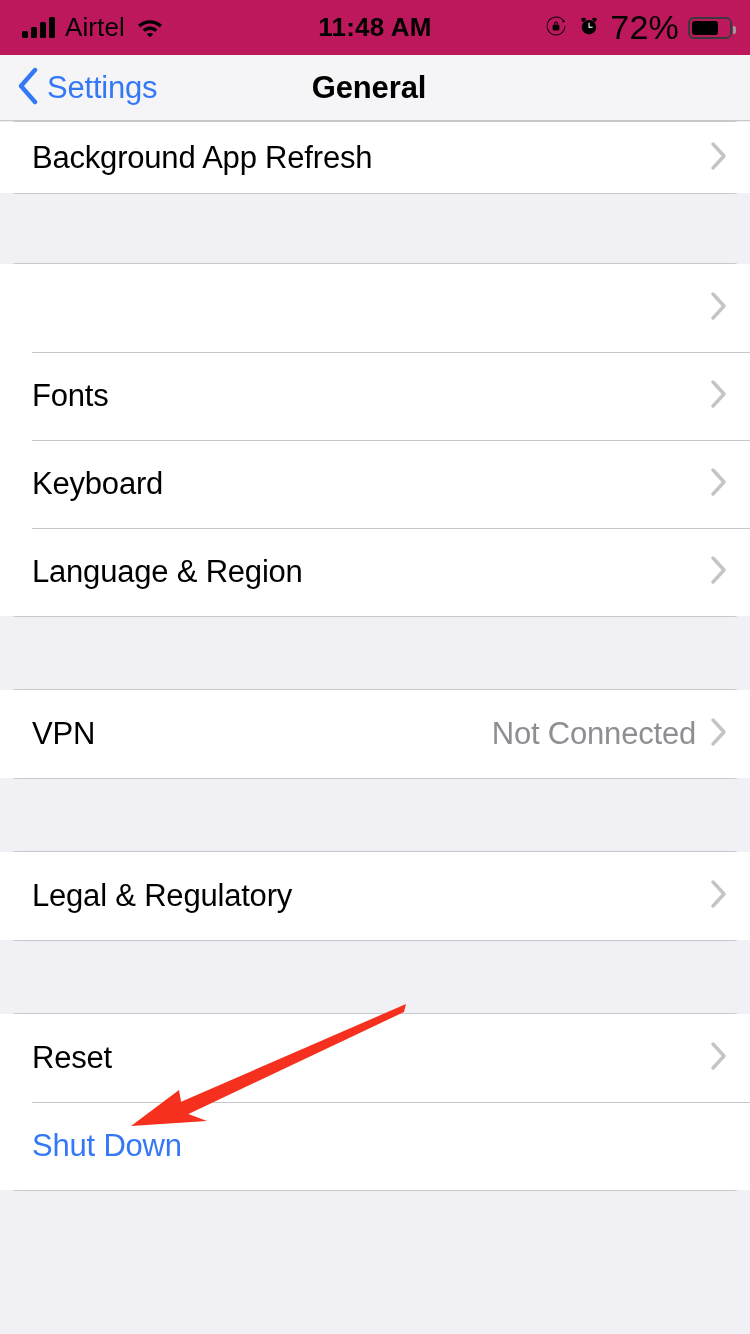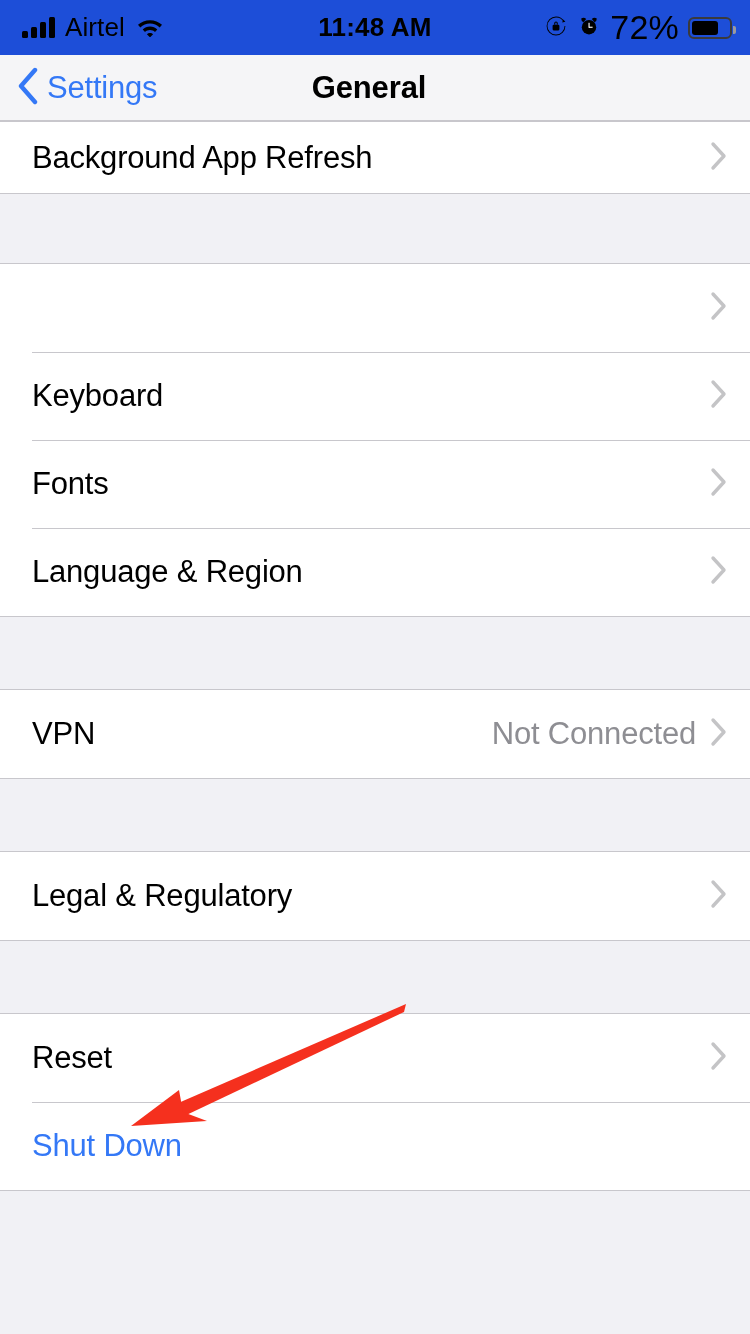--- a/index.html
+++ b/index.html
@@ -7,21 +7,21 @@
     width:750px; height:1334px;
     background:#f1f1f5;
     font-family:"Liberation Sans", sans-serif;
     -webkit-font-smoothing:antialiased;
     overflow:hidden;
   }
   #phone { position:relative; width:750px; height:1334px; background:#f1f1f5; }
 
   
   .statusbar{
-    position:relative; height:55px; background:#1d4ed8;
+    position:relative; height:55px; background:#be185d;
     display:flex; align-items:center; padding:0 18px 0 22px;
   }
   .sb-left{ display:flex; align-items:center; gap:10px; flex:0 0 auto; }
   .sb-center{ position:absolute; left:0; right:0; text-align:center; pointer-events:none; }
   .sb-right{ display:flex; align-items:center; gap:9px; margin-left:auto; flex:0 0 auto; }
   .carrier{ font-size:26px; color:#000; letter-spacing:.1px; }
   .clock{ font-size:26px; font-weight:bold; color:#000; letter-spacing:.2px; }
   .batt-pct{ font-size:34px; color:#000; letter-spacing:.2px; }
 
   .bars{ display:flex; align-items:flex-end; gap:3px; height:21px; }
@@ -46,21 +46,21 @@
   .back{ display:flex; align-items:center; gap:9px; cursor:pointer; }
   .back .chev{ display:block; }
   .back-label{ font-size:31px; color:#3478f6; letter-spacing:-.2px; }
   .nav-title{
     position:absolute; left:0; right:12px; text-align:center;
     font-size:31px; font-weight:bold; color:#000; pointer-events:none; letter-spacing:-.1px;
   }
 
   
   .list{ position:relative; }
-  .group{ background:#bef264; border-top:1px solid #c8c7cc; border-bottom:1px solid #c8c7cc; }
+  .group{ background:#bef264; border-top:1px solid #c8c7cc; border-bottom:1px solid #c8c7cc;border-radius:18px; }
   .gap{ height:69px; background:#f1f1f5; }
   .gap.short{ height:72px; }
   .row{
     position:relative; display:flex; align-items:center;
     height:88px; padding:0 22px 0 32px; background:#fff; cursor:pointer;
   }
   .row + .row::before{
     content:""; position:absolute; left:32px; right:0; top:0; height:1px; background:#c8c7cc;
   }
   .row-label{ font-size:31px; color:#000; letter-spacing:-.2px; }
@@ -160,31 +160,31 @@
       <div class="row">
         <span class="row-right">
           <span class="chev-gray">
             <svg width="18" height="30" viewBox="0 0 18 30">
                 <path d="M3 3 L14 15 L3 27" fill="none" stroke="#c4c4c6" stroke-width="3.4" stroke-linecap="round" stroke-linejoin="round"></path>
               </svg>
           </span>
         </span>
       </div>
       <div class="row">
+        <span class="row-label">Fonts</span>
+        <span class="row-right">
+          <span class="chev-gray">
+            <svg width="18" height="30" viewBox="0 0 18 30">
+                <path d="M3 3 L14 15 L3 27" fill="none" stroke="#c4c4c6" stroke-width="3.4" stroke-linecap="round" stroke-linejoin="round"></path>
+              </svg>
+          </span>
+        </span>
+      </div>
+      <div class="row">
         <span class="row-label">Keyboard</span>
-        <span class="row-right">
-          <span class="chev-gray">
-            <svg width="18" height="30" viewBox="0 0 18 30">
-                <path d="M3 3 L14 15 L3 27" fill="none" stroke="#c4c4c6" stroke-width="3.4" stroke-linecap="round" stroke-linejoin="round"></path>
-              </svg>
-          </span>
-        </span>
-      </div>
-      <div class="row">
-        <span class="row-label">Fonts</span>
         <span class="row-right">
           <span class="chev-gray">
             <svg width="18" height="30" viewBox="0 0 18 30">
                 <path d="M3 3 L14 15 L3 27" fill="none" stroke="#c4c4c6" stroke-width="3.4" stroke-linecap="round" stroke-linejoin="round"></path>
               </svg>
           </span>
         </span>
       </div>
       <div class="row">
         <span class="row-label">Language &amp; Region</span>

